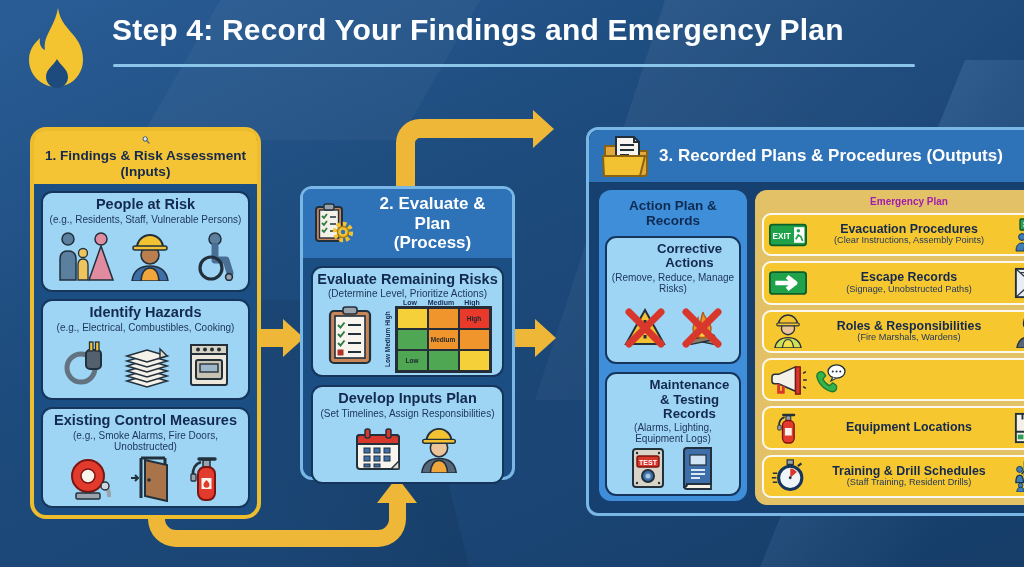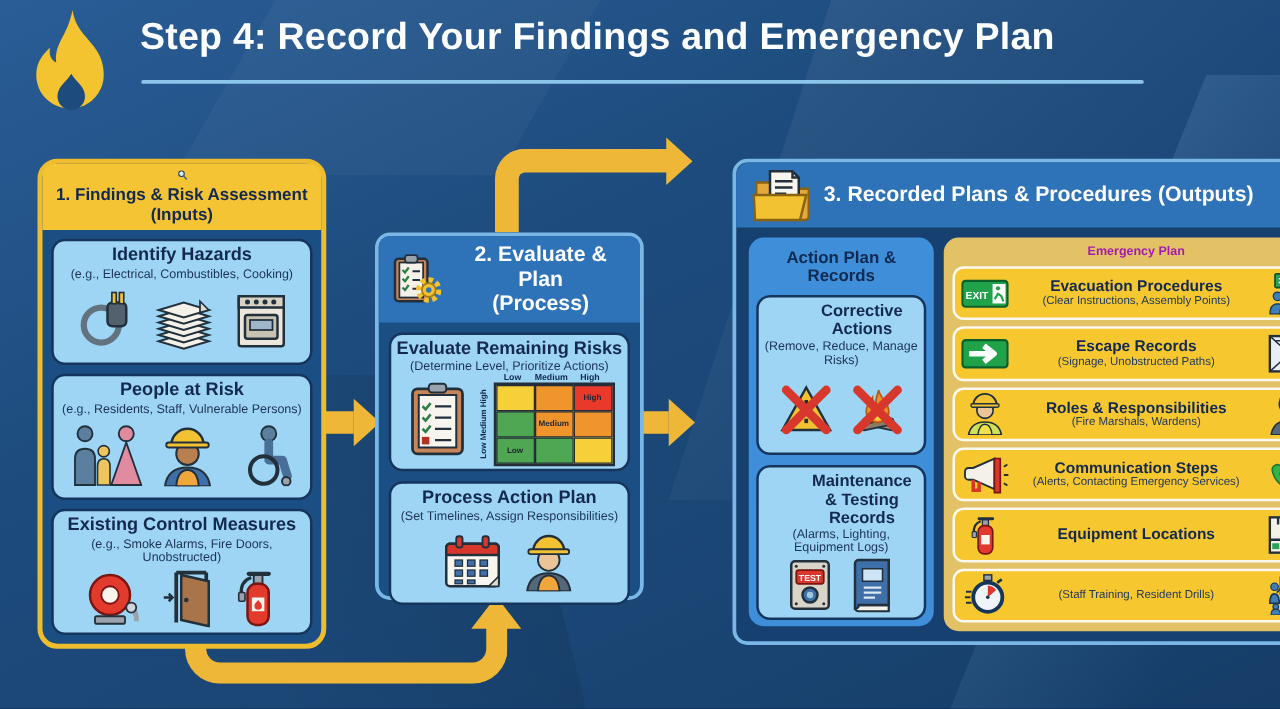--- a/index.html
+++ b/index.html
@@ -104,20 +104,48 @@
       <svg width="40" height="40" viewBox="0 0 40 40">
         <circle cx="16" cy="15" r="11" fill="#cfe9f7" stroke="#16345c" stroke-width="4"></circle>
         <path d="M11 10a7 7 0 0 1 8-2" fill="none" stroke="#fff" stroke-width="2.5" stroke-linecap="round"></path>
         <path d="M24 23 L35 35" stroke="#5a6b7c" stroke-width="7" stroke-linecap="round"></path>
       </svg>
       <div class="p1-title">1. Findings &amp; Risk Assessment (Inputs)</div>
     </div>
     <div class="p1-body">
 
       <div class="card">
+        <div class="c-title">People at Risk</div>
+        <div class="c-sub">(e.g., Residents, Staff, Vulnerable Persons)</div>
+        <div class="c-icons">
+          <svg width="58" height="50" viewBox="0 0 58 50">
+            <circle cx="12" cy="8" r="6" fill="#5b7f9e" stroke="#22303c" stroke-width="1.5"></circle>
+            <path d="M4 49 V28 q0-8 8-8 q8 0 8 8 V49 Z" fill="#5b7f9e" stroke="#22303c" stroke-width="1.5"></path>
+            <circle cx="27" cy="22" r="4.5" fill="#eec55c" stroke="#22303c" stroke-width="1.3"></circle>
+            <path d="M22 49 V34 q0-6 5-6 q5 0 5 6 V49 Z" fill="#eec55c" stroke="#22303c" stroke-width="1.3"></path>
+            <circle cx="45" cy="8" r="6" fill="#e08ba0" stroke="#22303c" stroke-width="1.5"></circle>
+            <path d="M45 15 L33 49 H57 Z" fill="#e08ba0" stroke="#22303c" stroke-width="1.5"></path>
+          </svg>
+          <svg width="48" height="50" viewBox="0 0 48 50">
+            <circle cx="24" cy="24" r="9" fill="#b97f4e" stroke="#22303c" stroke-width="1.6"></circle>
+            <path d="M11 17a13 13 0 0 1 26 0 Z" fill="#f2c233" stroke="#22303c" stroke-width="2"></path>
+            <rect x="7" y="15" width="34" height="4" rx="2" fill="#f2c233" stroke="#22303c" stroke-width="1.5"></rect>
+            <path d="M6 50 q2-15 18-15 q16 0 18 15 Z" fill="#3f6fa8" stroke="#22303c" stroke-width="1.6"></path>
+            <path d="M15 50 q1-13 9-13 q8 0 9 13 Z" fill="#f0a63a" stroke="#22303c" stroke-width="1.6"></path>
+          </svg>
+          <svg width="50" height="50" viewBox="0 0 50 50">
+            <circle cx="29" cy="8" r="6" fill="#5b7f9e" stroke="#22303c" stroke-width="1.5"></circle>
+            <path d="M29 15 v14 h11 l4 13" fill="none" stroke="#4a6f96" stroke-width="7" stroke-linecap="round" stroke-linejoin="round"></path>
+            <circle cx="25" cy="37" r="11" fill="none" stroke="#22303c" stroke-width="3.2"></circle>
+            <circle cx="43" cy="46" r="3.4" fill="#9aa3ab" stroke="#22303c" stroke-width="1.6"></circle>
+          </svg>
+        </div>
+      </div>
+
+      <div class="card">
         <div class="c-title">Identify Hazards</div>
         <div class="c-sub">(e.g., Electrical, Combustibles, Cooking)</div>
         <div class="c-icons">
           <svg width="48" height="48" viewBox="0 0 48 48">
             <circle cx="21" cy="28" r="14" fill="none" stroke="#62727f" stroke-width="5"></circle>
             <rect x="26" y="10" width="15" height="19" rx="4" fill="#53616e" stroke="#22303c" stroke-width="2"></rect>
             <rect x="29.5" y="2" width="3.5" height="9" fill="#f2c233" stroke="#22303c" stroke-width="1.3"></rect>
             <rect x="35.5" y="2" width="3.5" height="9" fill="#f2c233" stroke="#22303c" stroke-width="1.3"></rect>
           </svg>
           <svg width="54" height="48" viewBox="0 0 54 48">
@@ -133,48 +161,20 @@
           </svg>
           <svg width="46" height="48" viewBox="0 0 46 48">
             <rect x="5" y="5" width="36" height="40" rx="2" fill="#ece7da" stroke="#22303c" stroke-width="2"></rect>
             <rect x="5" y="5" width="36" height="9" fill="#d8d2c2" stroke="#22303c" stroke-width="2"></rect>
             <circle cx="12" cy="9.5" r="2" fill="#22303c"></circle>
               <circle cx="19" cy="9.5" r="2" fill="#22303c"></circle>
             <circle cx="26" cy="9.5" r="2" fill="#22303c"></circle>
               <circle cx="33" cy="9.5" r="2" fill="#22303c"></circle>
             <rect x="10" y="20" width="26" height="19" rx="2" fill="#c8c2b2" stroke="#22303c" stroke-width="2"></rect>
             <rect x="14" y="24" width="18" height="8" fill="#9fb6c8" stroke="#22303c" stroke-width="1.4"></rect>
-          </svg>
-        </div>
-      </div>
-
-      <div class="card">
-        <div class="c-title">People at Risk</div>
-        <div class="c-sub">(e.g., Residents, Staff, Vulnerable Persons)</div>
-        <div class="c-icons">
-          <svg width="58" height="50" viewBox="0 0 58 50">
-            <circle cx="12" cy="8" r="6" fill="#5b7f9e" stroke="#22303c" stroke-width="1.5"></circle>
-            <path d="M4 49 V28 q0-8 8-8 q8 0 8 8 V49 Z" fill="#5b7f9e" stroke="#22303c" stroke-width="1.5"></path>
-            <circle cx="27" cy="22" r="4.5" fill="#eec55c" stroke="#22303c" stroke-width="1.3"></circle>
-            <path d="M22 49 V34 q0-6 5-6 q5 0 5 6 V49 Z" fill="#eec55c" stroke="#22303c" stroke-width="1.3"></path>
-            <circle cx="45" cy="8" r="6" fill="#e08ba0" stroke="#22303c" stroke-width="1.5"></circle>
-            <path d="M45 15 L33 49 H57 Z" fill="#e08ba0" stroke="#22303c" stroke-width="1.5"></path>
-          </svg>
-          <svg width="48" height="50" viewBox="0 0 48 50">
-            <circle cx="24" cy="24" r="9" fill="#b97f4e" stroke="#22303c" stroke-width="1.6"></circle>
-            <path d="M11 17a13 13 0 0 1 26 0 Z" fill="#f2c233" stroke="#22303c" stroke-width="2"></path>
-            <rect x="7" y="15" width="34" height="4" rx="2" fill="#f2c233" stroke="#22303c" stroke-width="1.5"></rect>
-            <path d="M6 50 q2-15 18-15 q16 0 18 15 Z" fill="#3f6fa8" stroke="#22303c" stroke-width="1.6"></path>
-            <path d="M15 50 q1-13 9-13 q8 0 9 13 Z" fill="#f0a63a" stroke="#22303c" stroke-width="1.6"></path>
-          </svg>
-          <svg width="50" height="50" viewBox="0 0 50 50">
-            <circle cx="29" cy="8" r="6" fill="#5b7f9e" stroke="#22303c" stroke-width="1.5"></circle>
-            <path d="M29 15 v14 h11 l4 13" fill="none" stroke="#4a6f96" stroke-width="7" stroke-linecap="round" stroke-linejoin="round"></path>
-            <circle cx="25" cy="37" r="11" fill="none" stroke="#22303c" stroke-width="3.2"></circle>
-            <circle cx="43" cy="46" r="3.4" fill="#9aa3ab" stroke="#22303c" stroke-width="1.6"></circle>
           </svg>
         </div>
       </div>
 
       <div class="card">
         <div class="c-title">Existing Control Measures</div>
         <div class="c-sub">(e.g., Smoke Alarms, Fire Doors, Unobstructed)</div>
         <div class="c-icons">
           <svg width="50" height="46" viewBox="0 0 50 46">
             <circle cx="21" cy="21" r="16" fill="#e23b2e" stroke="#7a1510" stroke-width="2"></circle>
@@ -253,21 +253,21 @@
                 <div class="rm-cell" style="background: rgb(79, 166, 83);">Low</div>
                 <div class="rm-cell" style="background: rgb(79, 166, 83);"></div>
                 <div class="rm-cell" style="background: rgb(245, 208, 56);"></div>
               </div>
             </div>
           </div>
         </div>
       </div>
 
       <div class="card">
-        <div class="c-title">Process Action Plan</div>
+        <div class="c-title">Develop Inputs Plan</div>
         <div class="c-sub">(Set Timelines, Assign Responsibilities)</div>
         <div class="c-icons">
           <svg width="50" height="48" viewBox="0 0 50 48">
             <rect x="4" y="10" width="42" height="34" rx="3" fill="#f8f5ee" stroke="#22303c" stroke-width="2"></rect>
             <path d="M4 13 a3 3 0 0 1 3-3 h36 a3 3 0 0 1 3 3 v6 H4 Z" fill="#d8372b" stroke="#22303c" stroke-width="2"></path>
             <rect x="12" y="4" width="5" height="9" rx="2" fill="#d8372b" stroke="#22303c" stroke-width="1.5"></rect>
             <rect x="33" y="4" width="5" height="9" rx="2" fill="#d8372b" stroke="#22303c" stroke-width="1.5"></rect>
             <g fill="#3f6fa8" stroke="#22303c" stroke-width="1">
               <rect x="11" y="23" width="6" height="5"></rect>
                 <rect x="21" y="23" width="6" height="5"></rect>
@@ -433,24 +433,20 @@
 
       <div class="ep-row">
         <span class="ep-icon">
           <svg width="38" height="32" viewBox="0 0 40 34">
             <path d="M28 3 L10 11 H6 a3 3 0 0 0-3 3 v4 a3 3 0 0 0 3 3 h4 l18 8 Z" fill="#f4f1e8" stroke="#22303c" stroke-width="1.6"></path>
             <path d="M28 3 h5 v29 h-5 Z" fill="#d8372b" stroke="#7a1510" stroke-width="1.4" rx="2"></path>
             <path d="M10 21 v9 h5 v-7" fill="none" stroke="#d8372b" stroke-width="3"></path>
             <path d="M36 10 l3-2 M36 17 h4 M36 24 l3 2" stroke="#22303c" stroke-width="1.6"></path>
           </svg>
         </span>
-        <span class="ep-text">
-          <div class="ep-title">Communication Steps</div>
-          <div class="ep-sub">(Alerts, Contacting Emergency Services)</div>
-        </span>
         <span class="ep-icon">
           <svg width="34" height="32" viewBox="0 0 36 34">
             <ellipse cx="26" cy="8" rx="9" ry="7" fill="#fff" stroke="#22303c" stroke-width="1.4"></ellipse>
             <path d="M22 14 l-2 4 5-2.5" fill="#fff" stroke="#22303c" stroke-width="1.2"></path>
             <circle cx="22" cy="8" r="1.1" fill="#22303c"></circle>
               <circle cx="26" cy="8" r="1.1" fill="#22303c"></circle>
               <circle cx="30" cy="8" r="1.1" fill="#22303c"></circle>
             <path d="M5 13 a4.5 4.5 0 0 1 7-4 l2.5 3.5 -3 3.5 a14 14 0 0 0 7 7 l3.5-3 3.5 2.5 a4.5 4.5 0 0 1-4 7 A 21 21 0 0 1 5 13 Z" fill="#35b24a" stroke="#1c7a30" stroke-width="1.4"></path>
           </svg>
         </span>
@@ -486,20 +482,21 @@
           <svg width="34" height="34" viewBox="0 0 38 38">
             <path d="M2 16 h5 M1 21 h5 M2 26 h5" stroke="#22303c" stroke-width="1.8"></path>
             <rect x="18" y="1" width="7" height="5" fill="#9aa3ab" stroke="#22303c" stroke-width="1.3"></rect>
             <path d="M30 8 l4-3" stroke="#22303c" stroke-width="2.4"></path>
             <circle cx="21.5" cy="21" r="13" fill="#eef4f8" stroke="#16355c" stroke-width="3.4"></circle>
             <path d="M21.5 21 L21.5 10.5 A10.5 10.5 0 0 1 29 14.5 Z" fill="#d8372b"></path>
             <circle cx="21.5" cy="21" r="1.6" fill="#22303c"></circle>
           </svg>
         </span>
         <span class="ep-text">
+          <div class="ep-title">Training &amp; Drill Schedules</div>
           <div class="ep-sub">(Staff Training, Resident Drills)</div>
         </span>
         <span class="ep-icon">
           <svg width="34" height="32" viewBox="0 0 36 34">
             <rect x="12" y="2" width="22" height="14" fill="#2ea05a" stroke="#14532c" stroke-width="1.5"></rect>
             <circle cx="7" cy="10" r="3.2" fill="#3f7fb5" stroke="#16355c" stroke-width="1"></circle>
             <path d="M3 24 q0-8 4-8 q4 0 4 8 Z M9 15 L14 9" fill="#3f7fb5" stroke="#16355c" stroke-width="1.4"></path>
             <g fill="#3f7fb5" stroke="#16355c" stroke-width="0.9">
               <circle cx="8" cy="27" r="2.4"></circle>
                 <circle cx="16" cy="27" r="2.4"></circle>

